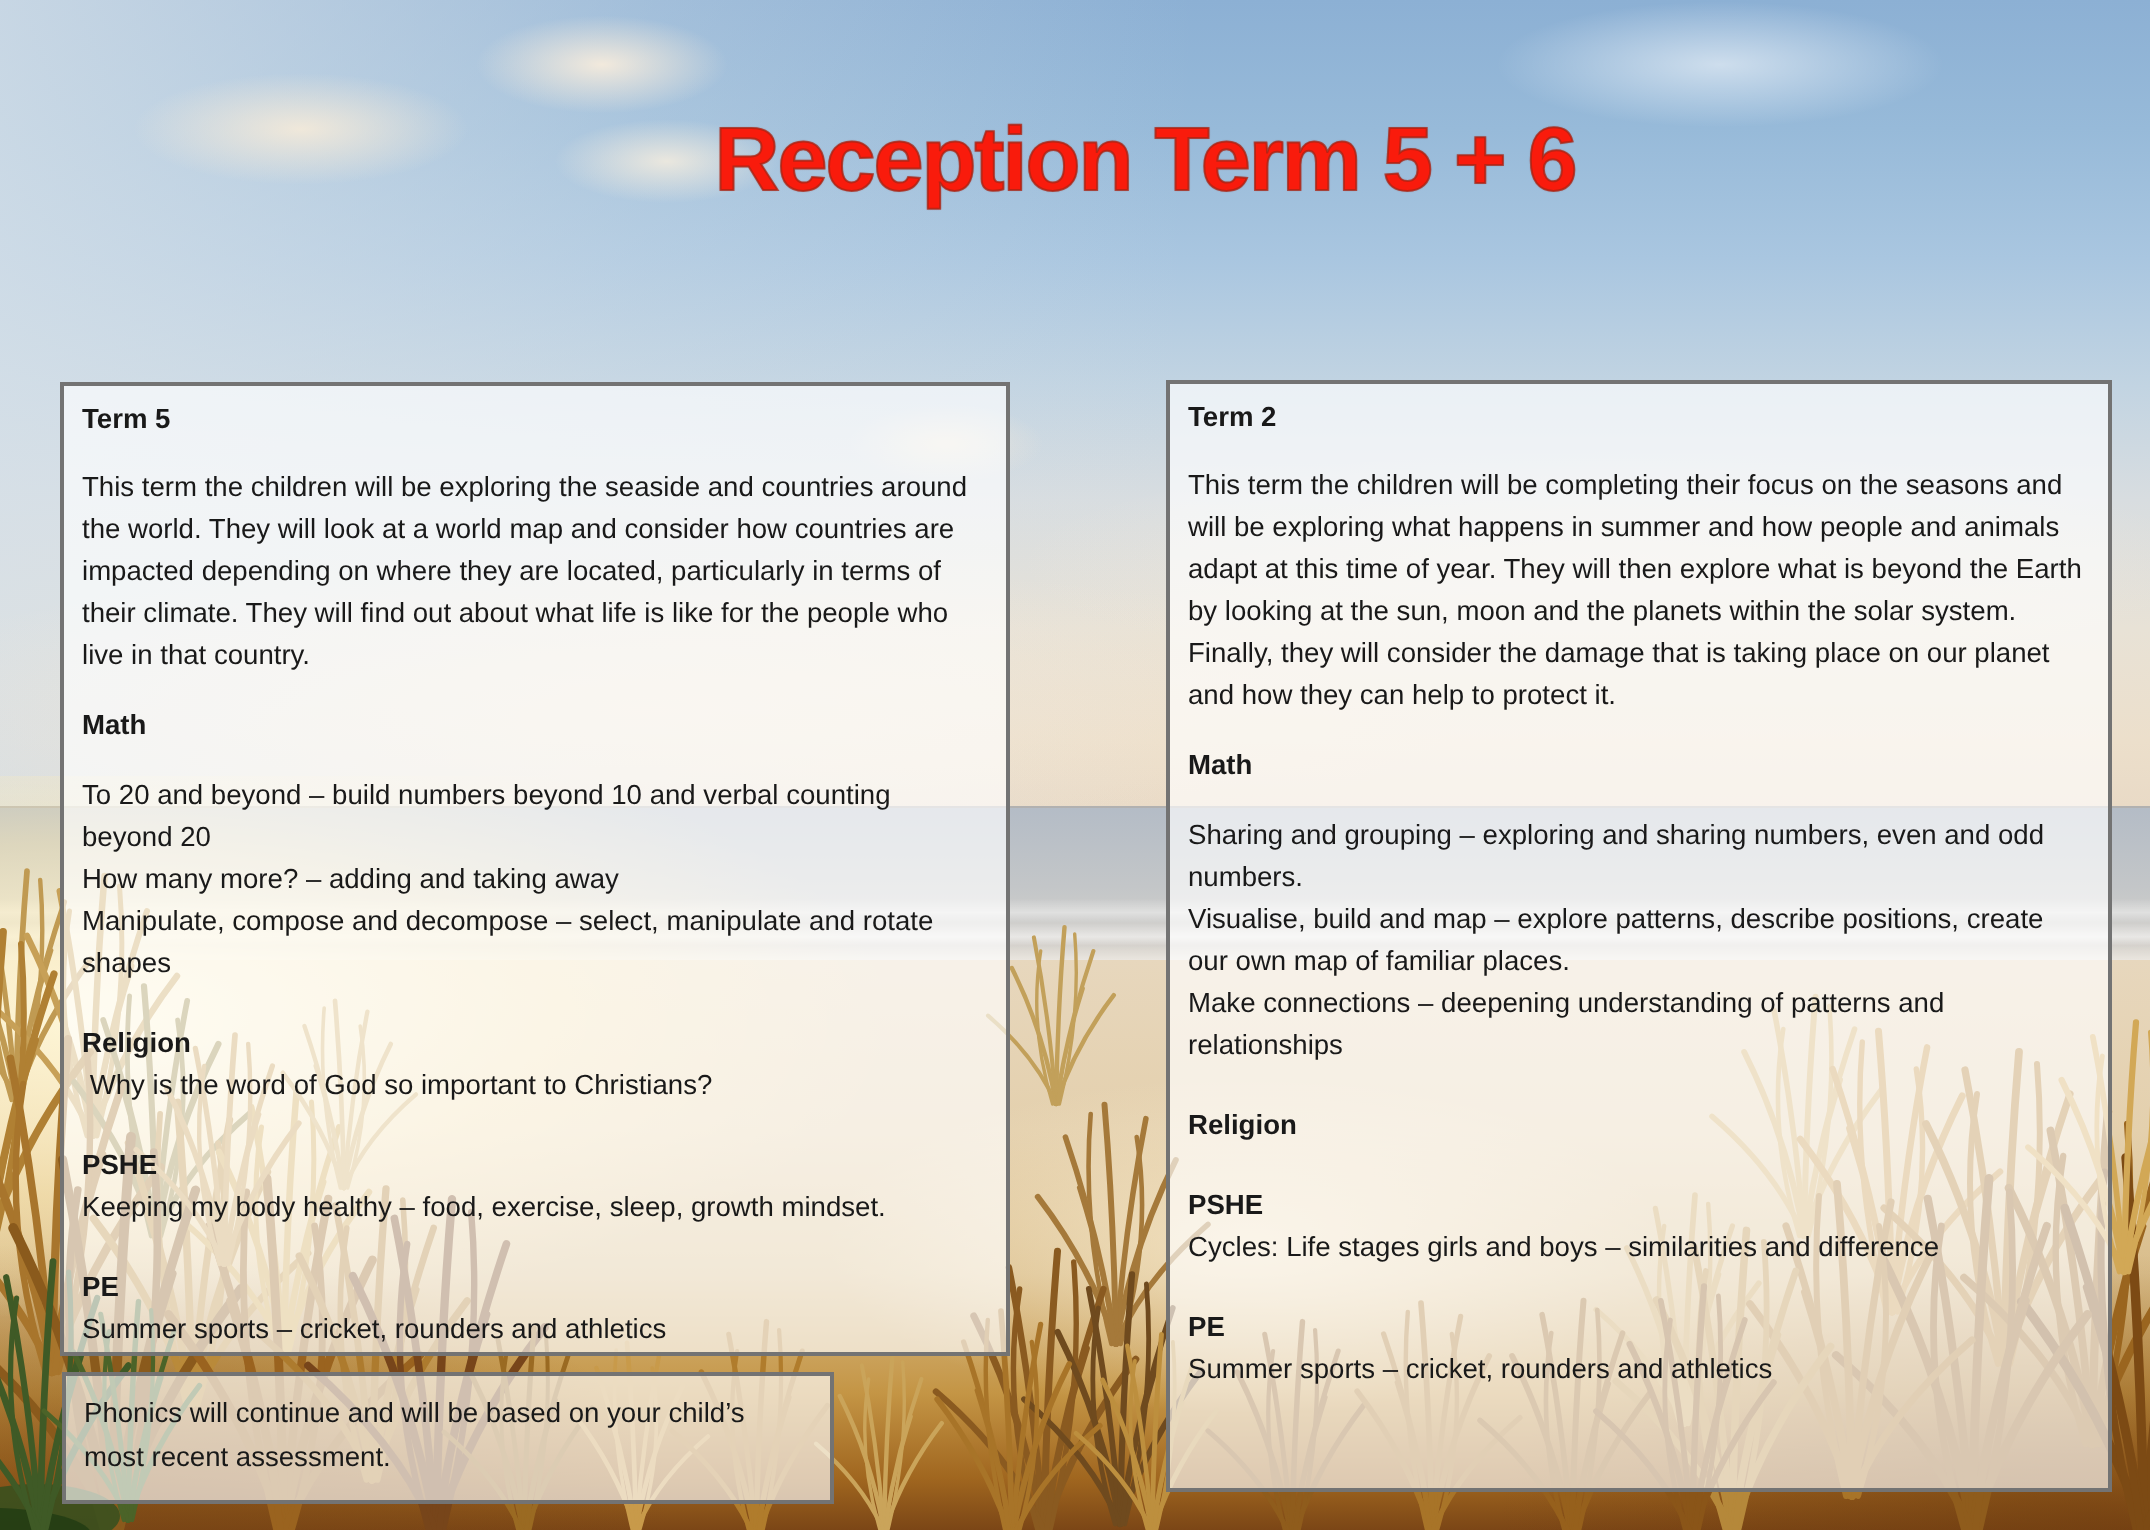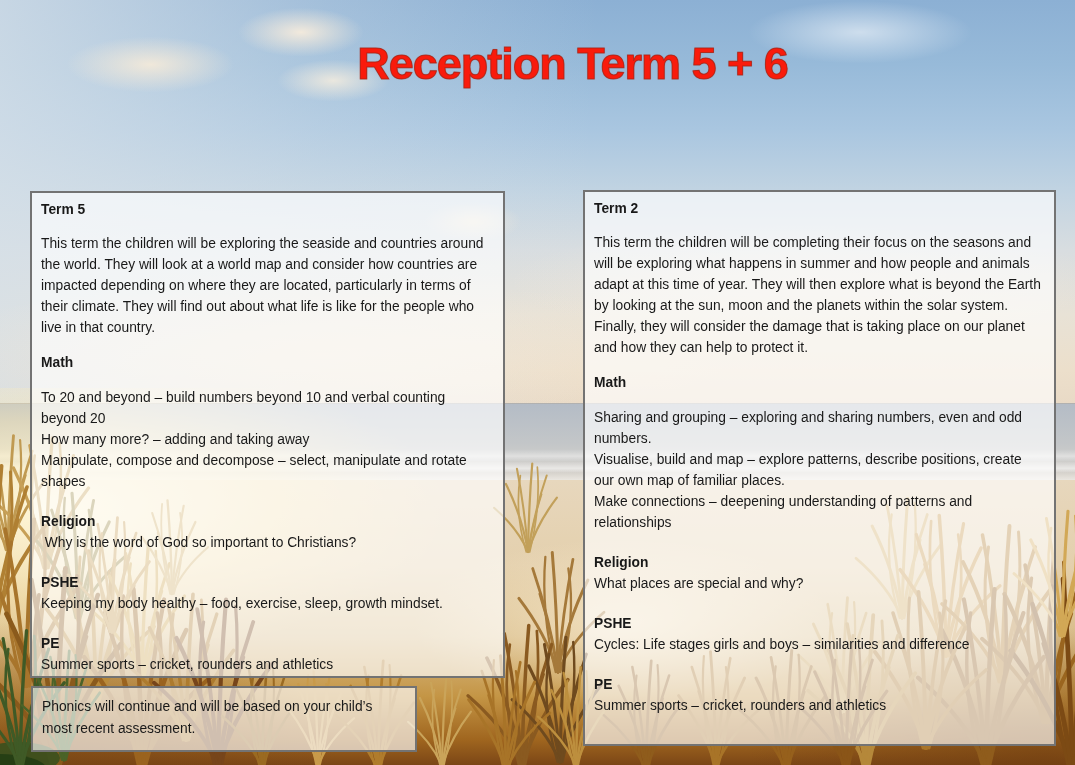--- a/index.html
+++ b/index.html
@@ -38,21 +38,21 @@
       radial-gradient(ellipse 420px 190px at 97% 98%, rgba(110,60,15,.55), rgba(110,60,15,0) 70%),
       linear-gradient(180deg,#e7d7bd 0%,#e4d0ad 30%,#d9bd8a 55%,#c49545 76%,#a0661f 91%,#7b4616 100%);
   }
   .sun-glow{
     left:0;top:388px;width:440px;height:270px;
     background:radial-gradient(ellipse at 10% 45%, rgba(255,247,216,.95) 0%, rgba(255,236,180,.5) 42%, rgba(255,230,170,0) 72%);
   }
   .grass-svg{left:0;top:380px;}
   
   .page-title,.page-subtitle{
-    position:absolute;margin:0;text-align:center;font-weight:700;
+    position:absolute;margin:16px;text-align:center;font-weight:700;
     font-size:45px;letter-spacing:-1px;line-height:1;
     -webkit-text-stroke:1px rgba(168,36,20,.75);
     text-shadow:0 0 1px rgba(150,28,15,.8);
     white-space:nowrap;
   }
   .page-title{left:70px;right:0;top:41px;}
   .page-subtitle{left:18px;right:0;top:118px;}
   
   .card{
     position:absolute;box-sizing:border-box;
@@ -173,21 +173,20 @@
     <div class="card-h">Term 2</div>
     <div class="intro">This term the children will be completing their focus on the seasons and will be exploring what happens in summer and how people and animals adapt at this time of year. They will then explore what is beyond the Earth by looking at the sun, moon and the planets within the solar system. Finally, they will consider the damage that is taking place on our planet and how they can help to protect it.</div>
     <div class="sec spaced">
       <div class="sec-h">Math</div>
       <div class="sec-b">Sharing and grouping – exploring and sharing numbers, even and odd numbers.
 Visualise, build and map – explore patterns, describe positions, create our own map of familiar places.
 Make connections – deepening understanding of patterns and relationships</div>
     </div>
     <div class="sec">
       <div class="sec-h">Religion</div>
-      <div class="sec-b">What places are special and why?</div>
     </div>
     <div class="sec">
       <div class="sec-h">PSHE</div>
       <div class="sec-b">Cycles: Life stages girls and boys – similarities and difference</div>
     </div>
     <div class="sec">
       <div class="sec-h">PE</div>
       <div class="sec-b">Summer sports – cricket, rounders and athletics</div>
     </div>
   </div>

